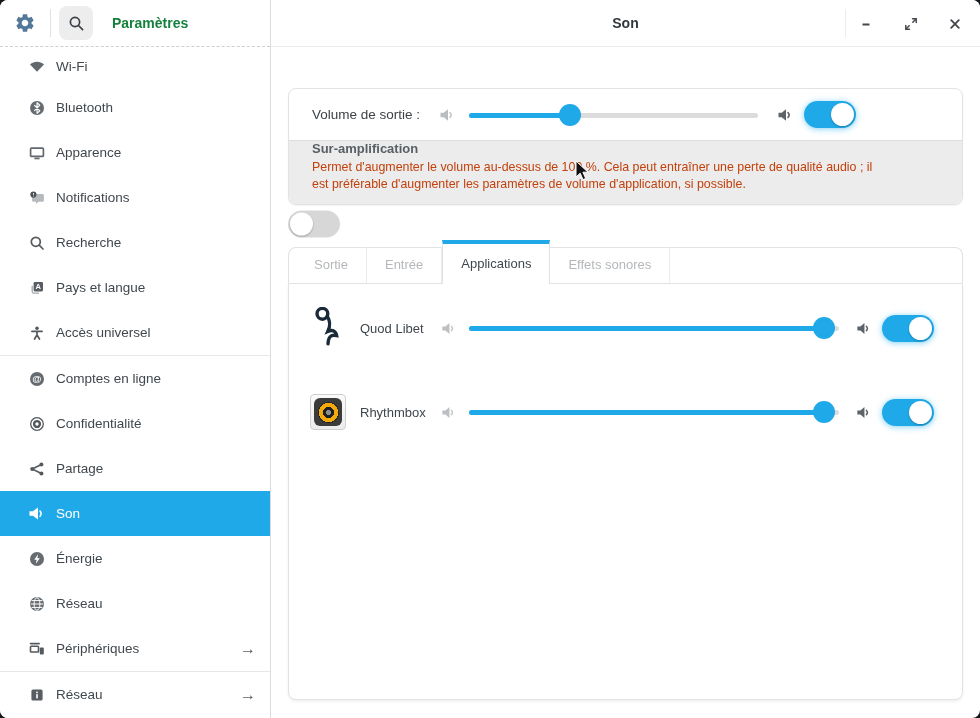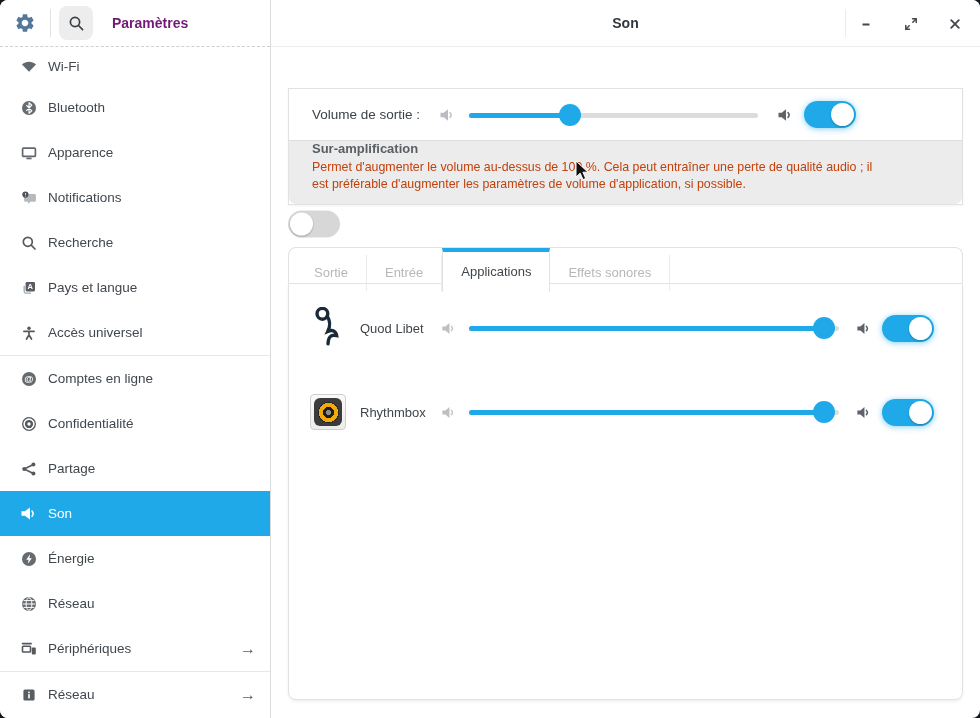--- a/index.html
+++ b/index.html
@@ -6,39 +6,39 @@
   body{width:980px;height:718px;font-family:"Liberation Sans",sans-serif;-webkit-font-smoothing:antialiased;}
   .window{position:relative;width:980px;height:718px;background:#fff;border-radius:8px;overflow:hidden;}
 
   
   .hb-sidebar{position:absolute;left:0;top:0;width:270px;height:46px;border-bottom:1px dashed #cfcfcf;background:#fff;}
   .hb-main{position:absolute;left:271px;top:0;width:709px;height:46px;border-bottom:1px solid #ececec;background:#fff;}
   .sidebar-vline{position:absolute;left:270px;top:0;width:1px;height:718px;background:#dcdcdc;z-index:5;}
   .gear{position:absolute;left:14px;top:12px;}
   .hb-sep{position:absolute;left:50px;top:9px;width:1px;height:28px;background:#e2e2e2;}
   .search-btn{position:absolute;left:59px;top:6px;width:34px;height:34px;background:#ededed;border-radius:8px;display:flex;align-items:center;justify-content:center;cursor:pointer;}
-  .app-title{position:absolute;left:112px;top:0;line-height:46px;font-size:14px;font-weight:bold;color:#701a75;}
+  .app-title{position:absolute;left:112px;top:0;line-height:46px;font-size:14px;font-weight:bold;color:#15803d;}
   .page-title{position:absolute;left:0;right:0;top:0;text-align:center;line-height:46px;font-size:14px;font-weight:bold;color:#32373c;}
   .ctl-sep{position:absolute;left:574px;top:9px;width:1px;height:28px;background:#ececec;}
   .win-btn{position:absolute;top:10px;width:28px;height:28px;display:flex;align-items:center;justify-content:center;cursor:pointer;}
   .btn-min{left:581px;} .btn-restore{left:626px;} .btn-close{left:670px;}
 
   
   .sidebar{position:absolute;left:0;top:47px;width:270px;height:671px;background:#fff;overflow:hidden;}
-  .side-item{display:flex;align-items:center;height:45px;padding-left:20px;gap:11px;cursor:pointer;box-sizing:border-box;}
+  .side-item{display:flex;align-items:center;height:45px;padding-left:28px;gap:11px;cursor:pointer;box-sizing:border-box;}
   .side-item:first-child{height:38px;}
   .side-item .sicon{width:17px;height:17px;flex:0 0 17px;display:flex;align-items:center;justify-content:center;}
   .side-item .slabel{font-size:13.5px;color:#40474d;}
   .side-item .arrow{margin-left:auto;margin-right:14px;font-size:16px;color:#565c61;}
   .side-item.selected{background:#1fa9e9;}
   .side-item.selected .slabel{color:#ffffff;}
   .side-divider{height:1px;background:#e7e7e7;}
 
   
-  .card1{position:absolute;left:288px;top:88px;width:675px;height:117px;border:1px solid #e2e2e2;border-radius:0;background:#fff;box-sizing:border-box;box-shadow:0 1px 2px rgba(0,0,0,.05);}
+  .card1{position:absolute;left:288px;top:88px;width:675px;height:117px;border:1px solid #e2e2e2;border-radius:8px;background:#fff;box-sizing:border-box;box-shadow:0 1px 2px rgba(0,0,0,.05);}
   .vol-row{position:absolute;left:0;top:0;right:0;height:51px;display:flex;align-items:center;padding:0 23px;box-sizing:border-box;}
   .vol-label{font-size:13.5px;color:#3c4247;margin-right:18px;white-space:nowrap;}
   .overamp{position:absolute;left:0;top:51px;right:0;bottom:0;background:#ececec;border-top:1px solid #dedede;border-radius:0 0 7px 7px;padding:0 23px;box-sizing:border-box;}
   .oa-title{font-size:13px;font-weight:bold;color:#595f64;margin-bottom:3px;}
   .oa-desc{font-size:12.4px;color:#c2410c;line-height:1.33;width:566px;}
   .oa-toggle{position:absolute;right:24px;top:50%;transform:translateY(-50%);}
 
   
   .slider{position:relative;height:24px;}
   .slider .track{position:absolute;left:0;right:0;top:10px;height:5px;border-radius:2.5px;background:#dcdcdc;}
@@ -49,21 +49,21 @@
 
   
   .toggle{position:relative;width:52px;height:27px;border-radius:14px;background:#d7d7d7;flex:0 0 auto;cursor:pointer;}
   .toggle .tknob{position:absolute;top:2px;left:2px;width:23px;height:23px;border-radius:50%;background:#fff;box-shadow:0 1px 2px rgba(0,0,0,.25);}
   .toggle.on{background:#1fa9e9;box-shadow:0 1px 6px rgba(31,169,233,.55);}
   .toggle.on .tknob{left:auto;right:2px;}
 
   
   .card2{position:absolute;left:288px;top:240px;width:675px;height:460px;}
   .strip-bg{position:absolute;left:0;top:7px;right:0;height:36px;border:1px solid #e2e2e2;border-bottom:none;border-radius:8px 8px 0 0;background:#fff;box-sizing:border-box;}
-  .tabs{position:absolute;left:8px;top:8px;height:43px;display:flex;align-items:flex-end;z-index:3;}
+  .tabs{position:absolute;left:8px;top:0;height:43px;display:flex;align-items:flex-end;z-index:3;}
   .tab{height:36px;line-height:36px;padding:0 18px;font-size:13px;color:#b4b8bb;border-right:1px solid #ebebeb;box-sizing:border-box;cursor:pointer;background:transparent;}
   .tab.active{height:44px;line-height:39px;margin-bottom:-1px;border-top:4px solid #1fa9e9;border-left:1px solid #e2e2e2;border-right:1px solid #e2e2e2;background:#fff;color:#3f464c;}
   .tabcontent{position:absolute;left:0;top:43px;right:0;bottom:0;border:1px solid #e2e2e2;border-radius:0 0 8px 8px;background:#fff;box-shadow:0 2px 3px rgba(0,0,0,.06);box-sizing:border-box;}
 
   .app-row{position:absolute;left:20px;right:28px;height:50px;display:flex;align-items:center;}
   .row-quodlibet{top:19px;} .row-rhythmbox{top:103px;}
   .app-icon{width:38px;height:38px;display:flex;align-items:center;justify-content:center;margin-right:13px;flex:0 0 38px;}
   .rb-frame{width:36px;height:36px;background:linear-gradient(#fafafa,#ececec);border:1px solid #cfcfcf;border-radius:4px;display:flex;align-items:center;justify-content:center;box-sizing:border-box;}
   .rb-speaker{width:28px;height:28px;background:#3b3b3b;border-radius:6px;display:flex;align-items:center;justify-content:center;}
   .rb-cone{width:21px;height:21px;border-radius:50%;background:radial-gradient(circle,#8d8d8d 0 2.5px,#1f1f1f 2.5px 5.5px,#f3a90c 5.5px 9.5px,#1f1f1f 9.5px);}

